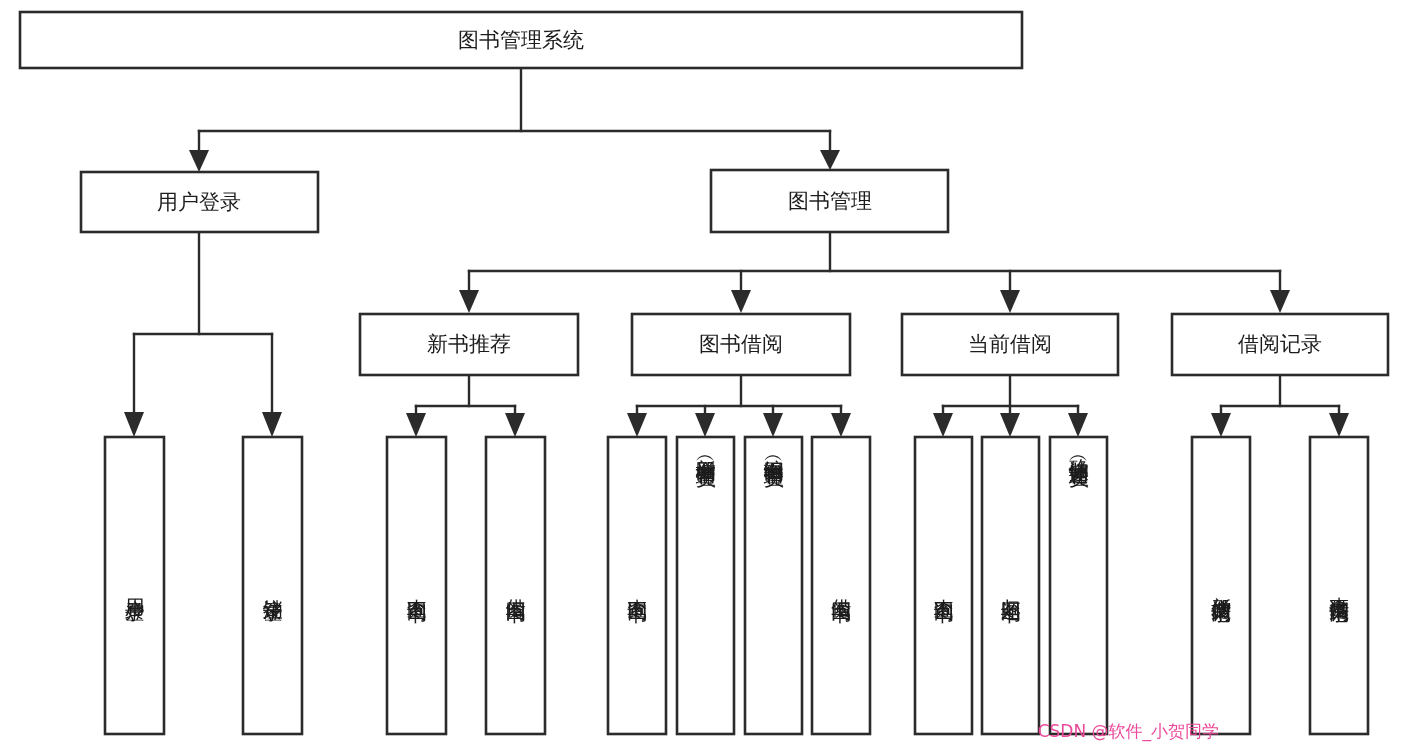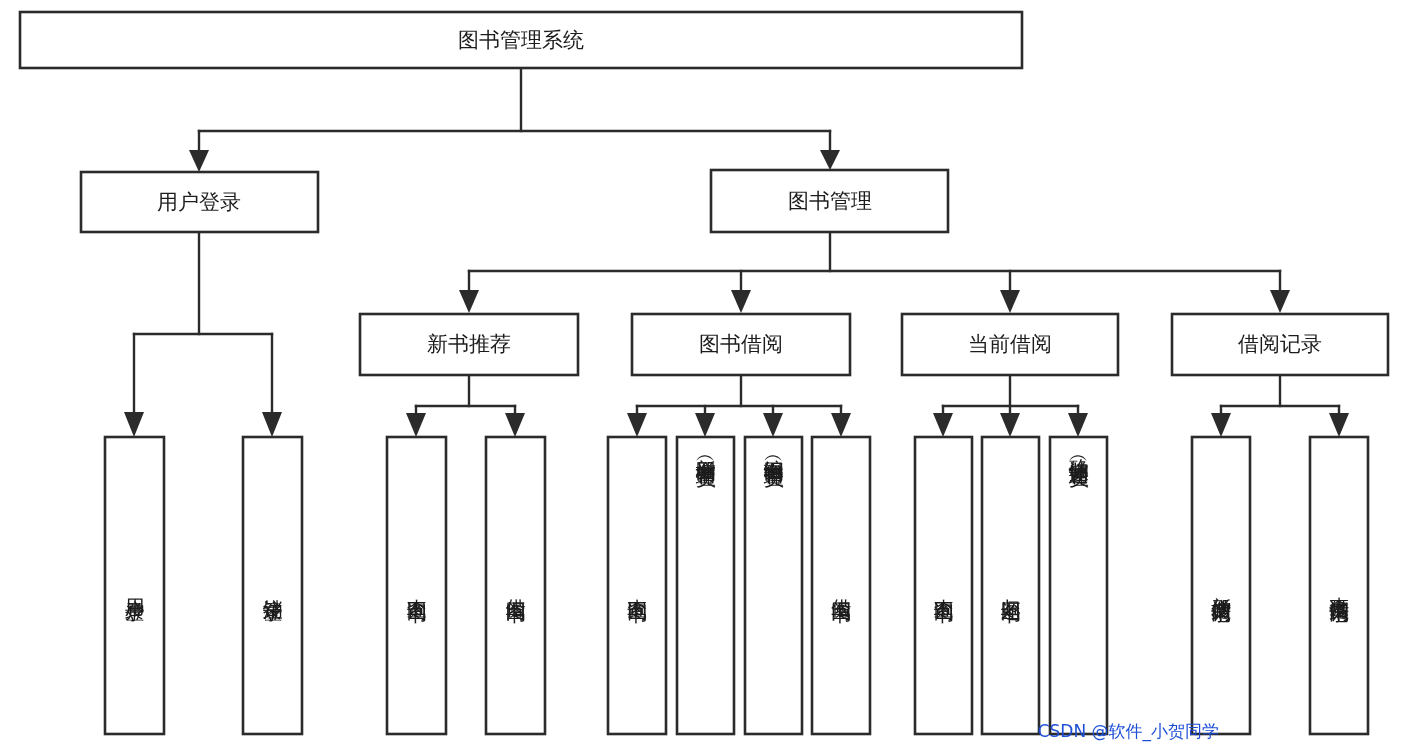--- a/index.html
+++ b/index.html
@@ -63,21 +63,21 @@
     align-items: center;
     justify-content: center;
     pointer-events: none;
   }
   #watermark {
     position: absolute;
     right: 8px;
     bottom: 4px;
     font-family: "DejaVu Sans", "Liberation Sans", sans-serif;
     font-size: 17px;
-    color: #1d4ed8;
+    color: #ec4899;
     white-space: nowrap;
   }
 </style>
 </head>
 <body>
 
 <div id="diagram-root">
 
   <svg id="tree-svg" viewBox="0 0 1405 747">
 

